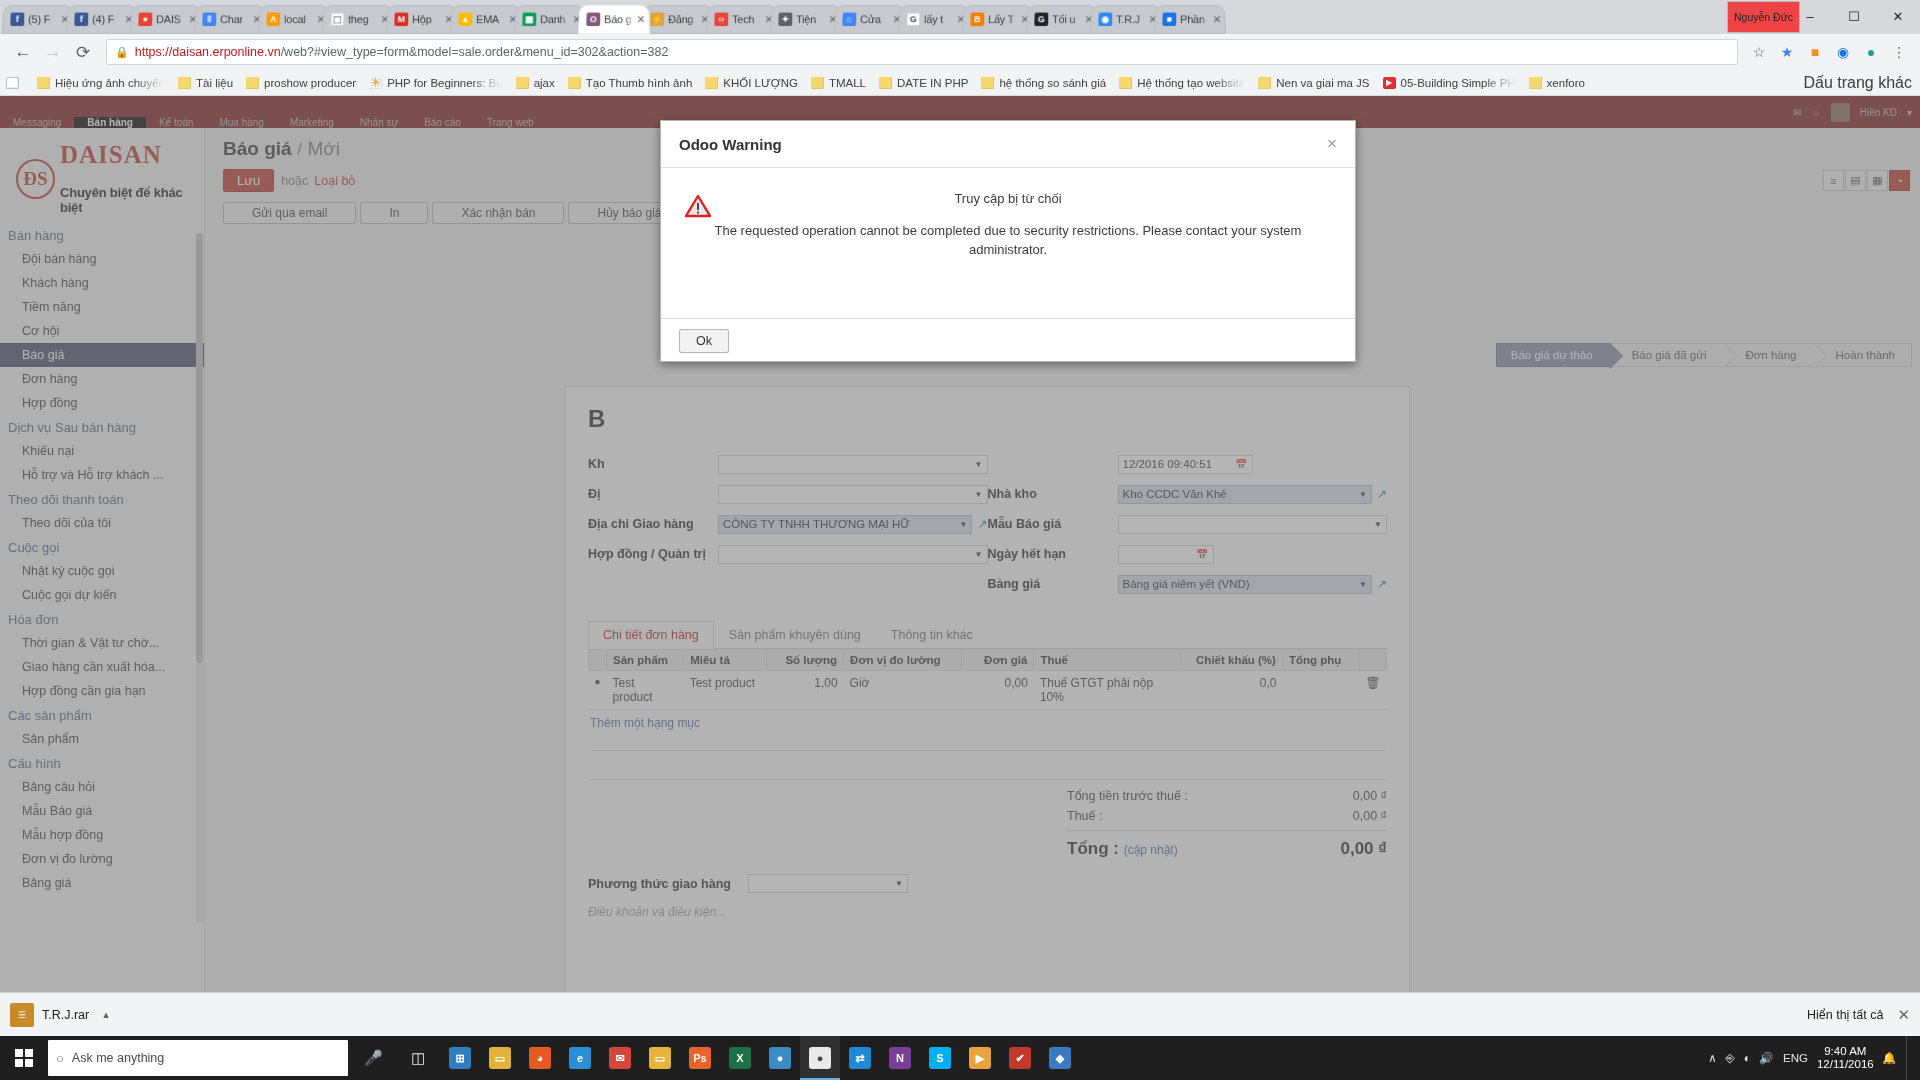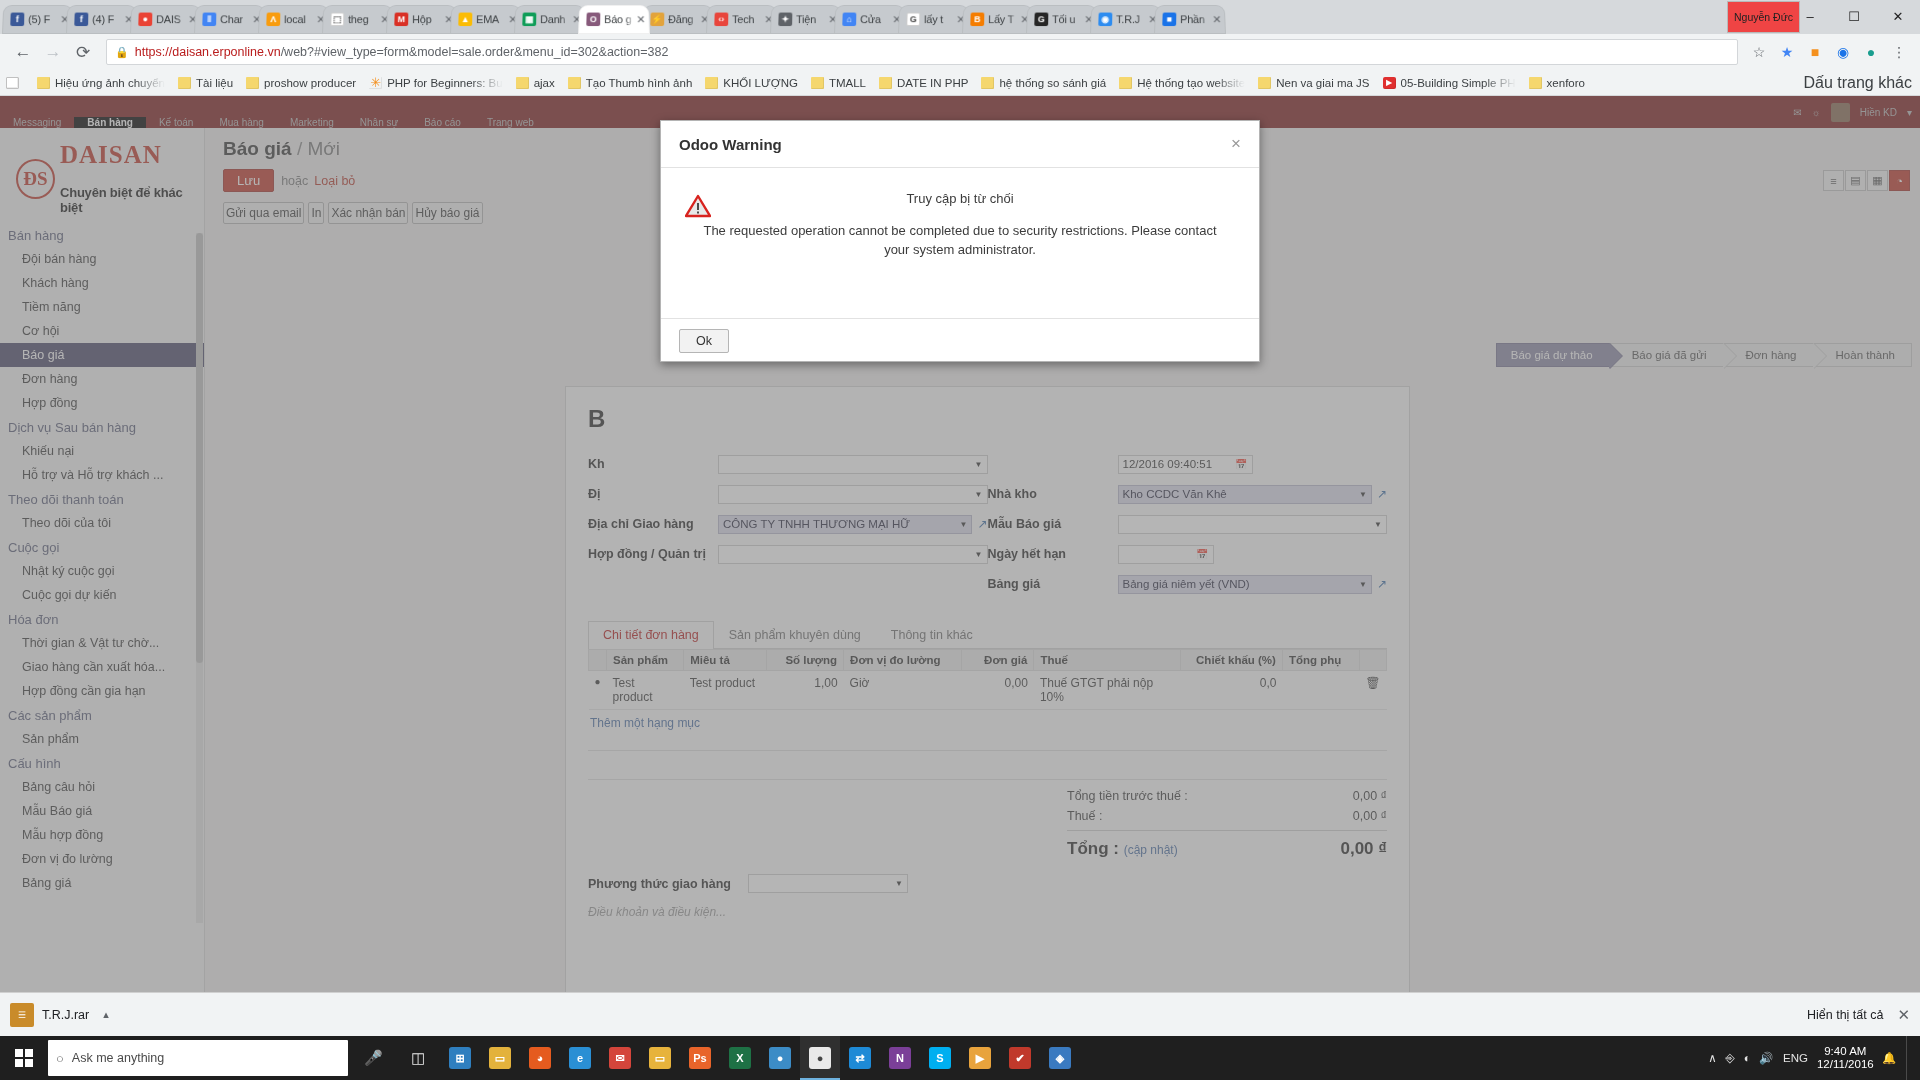--- a/index.html
+++ b/index.html
@@ -151,21 +151,21 @@
   .btn-save {
     background: #c0392b; color: #fff; border: 1px solid #a5322a;
     padding: 3px 13px; border-radius: 2px; font-size: 13px; margin-right: 7px;
   }
   .muted { color: #7a7a7a; margin-right: 6px; }
   .link-red { color: #b6392c; }
 
   .toolbar-row { padding: 4px 0 0 18px; display: flex; align-items: center; gap: 4px; }
   .tbtn {
     background: #f2f2f2; border: 1px solid #b6b6b6; border-radius: 2px;
-    padding: 3px 2px; font-size: 12px; color: #3d3d3d;
+    padding: 3px 28px; font-size: 12px; color: #3d3d3d;
   }
 
   .view-switch { position: absolute; right: 10px; top: 42px; display: flex; gap: 1px; }
   .vs { width: 21px; height: 21px; border: 1px solid #c4c4c4; background: #f4f4f4; display: flex; align-items: center; justify-content: center; font-size: 11px; color: #555; }
   .vs.red { background: #c0392b; color: #fff; border-color: #a5322a; }
 
   
   .status-ribbon { position: absolute; right: 8px; top: 215px; display: flex; height: 24px; }
   .chev { position: relative; background: #ededed; border: 1px solid #cccccc; border-left: none;
           font-size: 11.5px; color: #555; display: flex; align-items: center; padding: 0 16px 0 22px; }
@@ -230,21 +230,21 @@
   .upd { font-size: 12px; color: #4a6fa5; font-weight: normal; }
 
   .ship-row { display: flex; align-items: center; font-size: 12.5px; margin-top: 12px; }
   .terms { margin-top: 12px; width: 560px; height: 90px; background: transparent; border: none; color: #9a9a9a; font-size: 12px; font-style: italic; }
 
   
   .dim-overlay { position: absolute; inset: 0; background: rgba(120,120,120,0.55); z-index: 40; }
 
   
   .modal {
-    position: absolute; left: 660px; top: 120px; width: 600px;
+    position: absolute; left: 660px; top: 120px; width: 696px;
     background: #ffffff; border: 1px solid #b4b4b4; z-index: 60;
     box-shadow: 0 3px 9px rgba(0,0,0,0.4);
   }
   .modal-head { padding: 13px 18px; border-bottom: 1px solid #e2e2e2; display: flex; align-items: center; }
   .modal-title { font-size: 15px; font-weight: bold; color: #333; flex: 1; }
   .modal-x { font-size: 17px; color: #999; }
   .modal-body { padding: 22px 24px 18px 24px; position: relative; min-height: 150px; }
   .warn-ico { position: absolute; left: 24px; top: 26px; width: 26px; height: 24px; }
   .modal-msg { text-align: center; font-size: 13px; color: #3c3c3c; line-height: 1.45; }
   .modal-msg .l1 { margin-bottom: 13px; }

